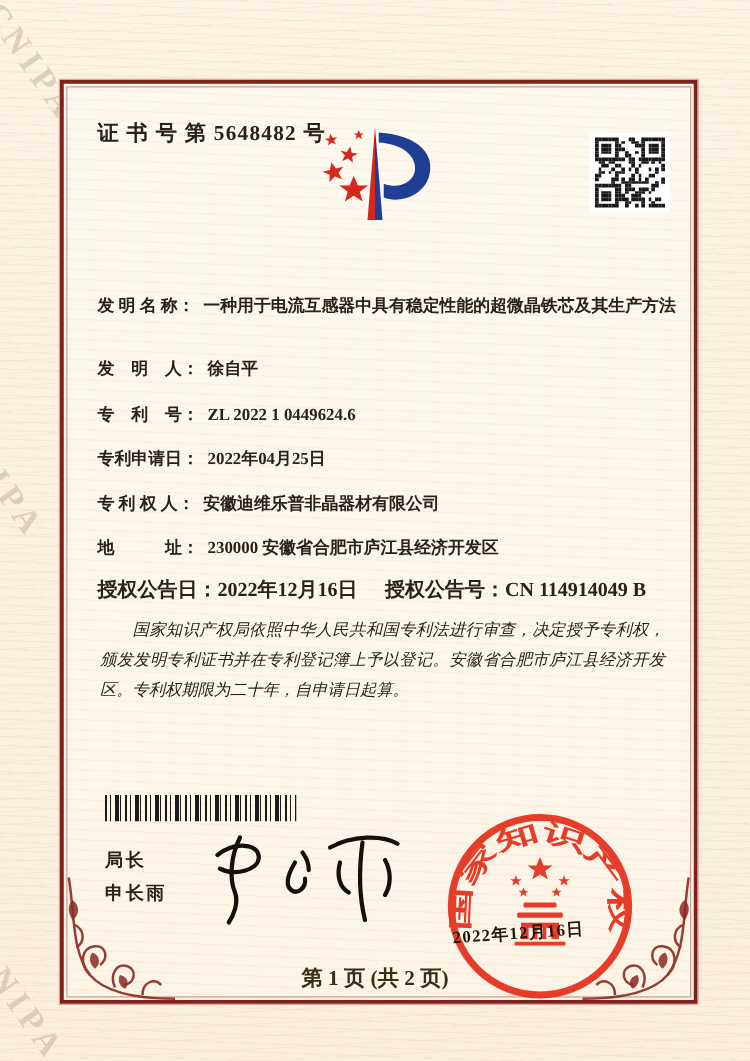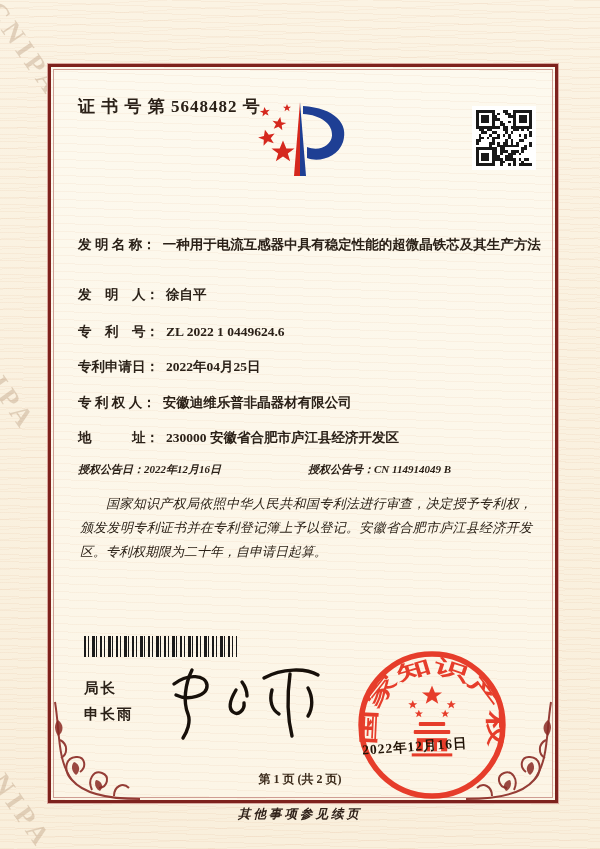--- a/index.html
+++ b/index.html
@@ -30,40 +30,40 @@
   .qr{position:absolute;left:472px;top:106px;width:64px;height:64px;background:#fff;padding:4px;box-sizing:border-box;}
   .qr-grid{display:grid;grid-template-columns:repeat(21,1fr);grid-template-rows:repeat(21,1fr);width:56px;height:56px;}
   .qr-grid div{background:transparent;}
   .qr-grid div.b{background:#191919;}
   .title{
     position:absolute;left:0;top:181px;width:100%;text-align:center;
     font-size:31px;font-weight:bold;letter-spacing:0.52em;text-indent:0.52em;color:#181310;
   }
   .field{position:absolute;left:78px;font-size:13.5px;font-weight:600;white-space:nowrap;}
   .field .flabel{margin-right:7px;}
-  .grant-pair{position:absolute;font-size:11px;font-weight:600;white-space:nowrap;font-style:italic;}
+  .grant-pair{position:absolute;font-size:16px;font-weight:600;white-space:nowrap;}
   .body-text{position:absolute;left:80px;top:492px;width:452px;font-size:13px;line-height:1.84;text-align:justify;color:#2a2016;}
   .body-text p{margin:0;text-indent:2em;font-style:italic;}
   .barcode{
     position:absolute;left:84px;top:636px;width:153px;height:21px;
     background:repeating-linear-gradient(90deg,
       #1a1a1a 0 2px, transparent 2px 4px,
       #1a1a1a 4px 5px, transparent 5px 8px,
       #1a1a1a 8px 11px, transparent 11px 12px,
       #1a1a1a 12px 13px, transparent 13px 16px);
   }
   .director-title{position:absolute;left:84px;top:679px;font-size:14.5px;font-weight:700;letter-spacing:2px;}
   .director-name{position:absolute;left:84px;top:705px;font-size:14.5px;font-weight:700;letter-spacing:2px;}
   .signature{position:absolute;left:158px;top:658px;width:180px;height:85px;}
   .seal{position:absolute;left:356px;top:649px;width:152px;height:152px;opacity:0.93;}
   .seal-date{
     position:absolute;left:362px;top:736px;width:160px;font-size:13.5px;font-weight:700;
     color:#221407;letter-spacing:1px;transform:rotate(-4deg);white-space:nowrap;
   }
-  .page-info{position:absolute;left:0;top:771px;width:100%;text-align:center;font-size:12px;font-weight:600;color:#3c2c1c;}
+  .page-info{position:absolute;left:0;top:771px;width:100%;text-align:center;font-size:17px;font-weight:600;color:#3c2c1c;}
   .note{position:absolute;left:0;top:806px;width:100%;text-align:center;font-size:12.5px;font-weight:600;letter-spacing:3px;color:#30221a;font-style:italic;}
   .corner{position:absolute;width:92px;height:102px;}
   .corner.bl{left:-1px;bottom:-2px;}
   .corner.br{right:-1px;bottom:-2px;transform:scaleX(-1);}
 </style>
 </head>
 <body>
 
 <div class="page">
 
@@ -642,15 +642,14 @@
       <rect x="60" y="88" width="30" height="13"></rect>
       <rect x="66" y="92" width="4" height="9" fill="#fdf7ea"></rect>
       <rect x="73" y="92" width="4" height="9" fill="#fdf7ea"></rect>
       <rect x="80" y="92" width="4" height="9" fill="#fdf7ea"></rect>
       <rect x="55" y="103" width="40" height="3"></rect>
     </g>
   </svg>
   <div class="seal-date">2022年12月16日</div>
 
   <div class="page-info">第 1 页 (共 2 页)</div>
-  <div class="note">其他事项参见续页</div>
 
 </div>
 
 </body></html>

